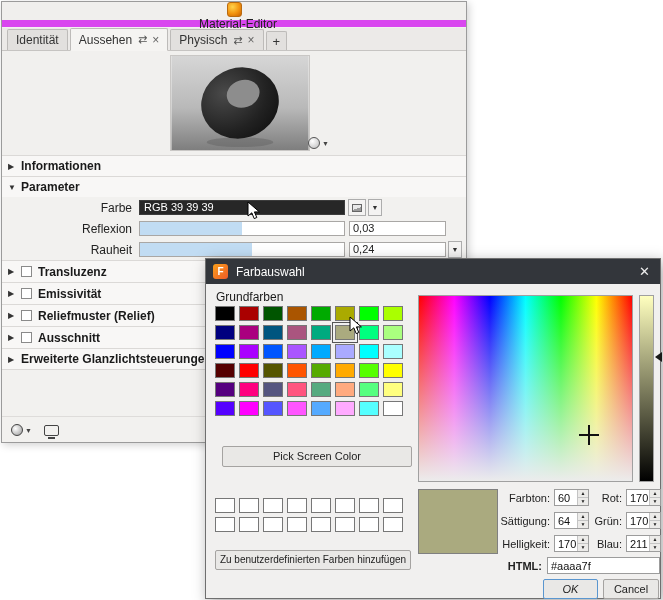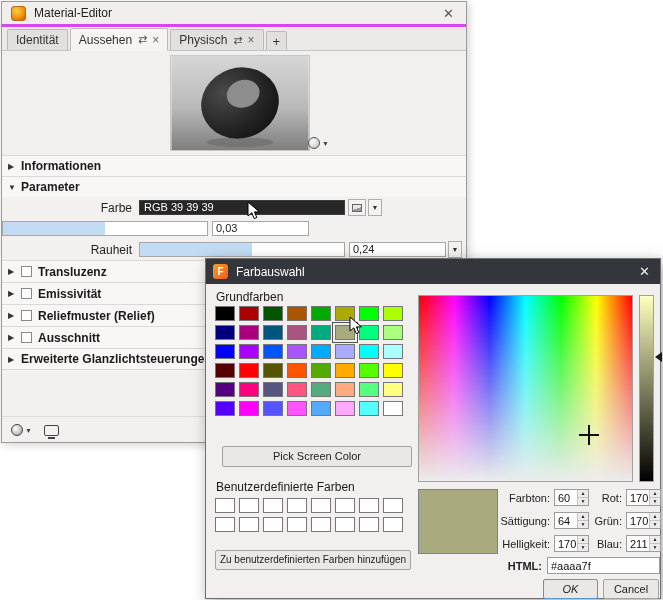--- a/index.html
+++ b/index.html
@@ -3,22 +3,22 @@
 <meta charset="utf-8">
 <style>
   * { margin:0; padding:0; box-sizing:border-box; }
   html,body { background:#ffffff; }
   body { font-family:"Liberation Sans","DejaVu Sans",sans-serif; }
   .screen { position:relative; width:663px; height:600px; background:#ffffff; overflow:hidden; }
 
   
   .mat-window { position:absolute; left:1px; top:1px; width:466px; height:442px;
     background:#f2f1ef; border:1px solid #9b9b9b; box-shadow:2px 2px 8px rgba(0,0,0,.18); z-index:1; }
-  .mat-titlebar { height:25px; background:#f0efed; border-bottom:3px solid #d946ef;
-    display:flex; align-items:center; padding:0 9px; }
+  .mat-titlebar { height:25px; background:#f0efed; border-bottom:7px solid #d946ef;
+    display:flex; align-items:center; padding:0 9px;flex-direction:column; }
   .mat-icon { width:15px; height:15px; border-radius:3px; flex:0 0 auto;
     background:radial-gradient(circle at 35% 30%, #ffd24a, #f2930f 55%, #c85f00); border:1px solid #b96a10; }
   .mat-title { margin-left:8px; font-size:12px; color:#222; }
   .win-close { margin-left:auto; color:#555; font-size:13px; cursor:default; padding:0 3px; }
 
   .tabbar { position:absolute; top:26px; left:0; right:0; height:23px; background:#eceae8;
     border-bottom:1px solid #c6c4c2; display:flex; align-items:flex-end; padding-left:5px; gap:2px; }
   .tab { height:21px; display:inline-flex; align-items:center; padding:0 8px;
     background:#e2e0de; border:1px solid #bdbbb9; border-bottom:none; border-radius:2px 2px 0 0;
     font-size:12px; color:#333; }
@@ -183,20 +183,21 @@
 
       <div class="prow">
         <span class="plabel">Farbe</span>
         <span class="color-field" style="background: rgb(39, 39, 39);">RGB 39 39 39</span>
         <span class="tex-btn">
             <span class="img-icon"></span>
           </span>
         <span class="dd-btn">▼</span>
       </div>
       <div class="prow">
+        <span class="plabel">Reflexion</span>
         <span class="slider">
             <span class="fill" style="width: 50%;"></span>
           </span>
         <span class="valbox">0,03</span>
       </div>
       <div class="prow">
         <span class="plabel">Rauheit</span>
         <span class="slider">
             <span class="fill" style="width: 55%;"></span>
           </span>
@@ -294,21 +295,20 @@
         <div class="swatch" style="background: rgb(85, 85, 255);"></div>
         <div class="swatch" style="background: rgb(255, 85, 255);"></div>
         <div class="swatch" style="background: rgb(85, 170, 255);"></div>
         <div class="swatch" style="background: rgb(255, 170, 255);"></div>
         <div class="swatch" style="background: rgb(85, 255, 255);"></div>
         <div class="swatch" style="background: rgb(255, 255, 255);"></div>
       </div>
 
     <div class="qbtn" style="left:16px; top:187px; width:190px; height:21px; line-height:19px;">Pick Screen Color</div>
 
-    <span class="lab" style="left:10px; top:221px;">Benutzerdefinierte Farben</span>
     <div class="grid" style="left:9px; top:239px;">
         <div class="swatch" style="background: rgb(255, 255, 255);"></div>
         <div class="swatch" style="background: rgb(255, 255, 255);"></div>
         <div class="swatch" style="background: rgb(255, 255, 255);"></div>
         <div class="swatch" style="background: rgb(255, 255, 255);"></div>
         <div class="swatch" style="background: rgb(255, 255, 255);"></div>
         <div class="swatch" style="background: rgb(255, 255, 255);"></div>
         <div class="swatch" style="background: rgb(255, 255, 255);"></div>
         <div class="swatch" style="background: rgb(255, 255, 255);"></div>
         <div class="swatch" style="background: rgb(255, 255, 255);"></div>

